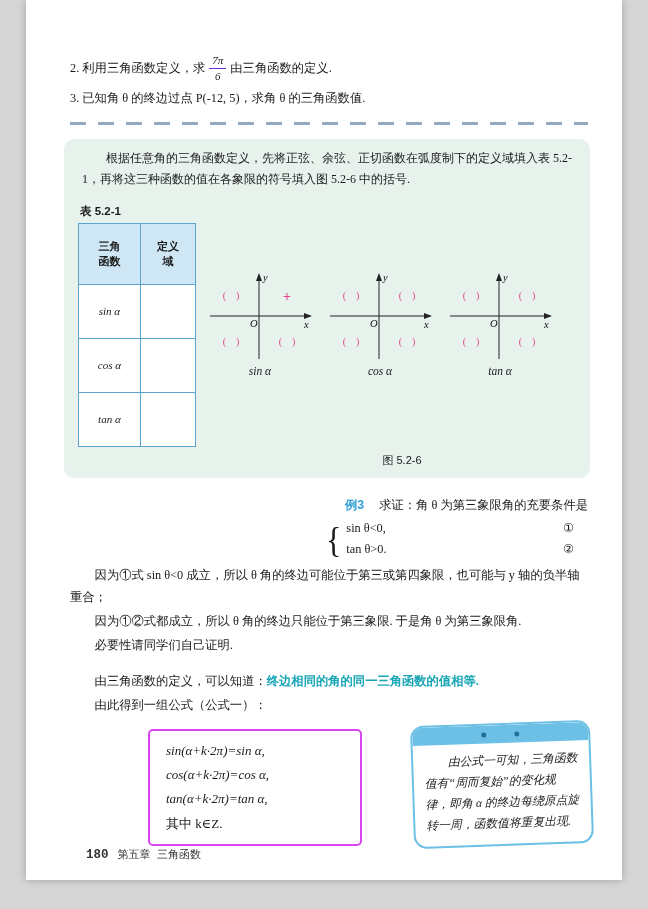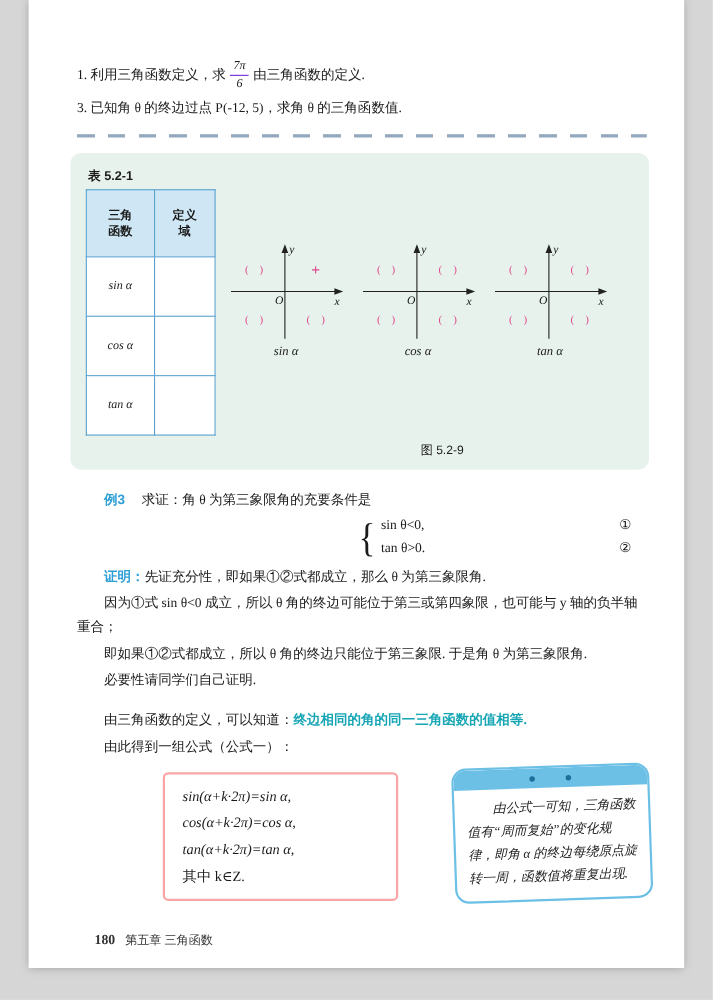--- a/index.html
+++ b/index.html
@@ -50,71 +50,72 @@
   .axis { stroke:#222; stroke-width:1; }
   .arrow { fill:#222; }
   .olabel, .vlabel { font-size:10.5px; font-style:italic; fill:#111; }
   .paren-t { font-size:10px; fill:#e0488e; }
   .plus-t { font-size:14px; font-weight:bold; fill:#e0488e; }
   .diagram-label { font-size:11.5px; font-style:italic; margin-top:1px; }
   .figure-caption { text-align:center; font-size:11px; padding:6px 0 10px 150px;
     font-family:"Liberation Sans",sans-serif; }
 
   
-  .example-line { margin-top:16px; text-indent:2em; line-height:1.8; }
+  .example-line { margin-top:16px; text-indent:2em; line-height:1.8;text-align:right; }
   .ex-label { color:#2e9fd6; font-weight:bold; margin-right:12px;
     font-family:"Liberation Sans",sans-serif; }
   .eq-system { display:flex; align-items:center; margin:2px 14px 4px 256px; }
   .brace { font-size:32px; font-weight:400; transform:scaleY(1.15); margin-right:5px; line-height:1; }
   .eq-lines { line-height:1.7; font-size:12.3px; }
   .eq-tags { margin-left:auto; line-height:1.7; font-size:12.3px; text-align:right; font-style:normal; }
 
   .proof-label { color:#2e9fd6; font-weight:bold; }
   .hl { color:#18a6b5; font-weight:bold; }
 
   
   .bottom-row { position:relative; margin-top:8px; height:168px; }
   .formula-box { position:absolute; left:78px; top:4px; width:182px;
-    border:2px solid #fca5a5; border-radius:5px; padding:8px 12px 8px 16px;
+    border:2px solid #d946ef; border-radius:5px; padding:8px 12px 8px 16px;
     font-size:13px; line-height:1.85; background:#fff; font-style:italic; }
   .formula-foot { font-style:normal; margin-top:1px; }
   .side-note { position:absolute; right:-4px; top:-2px; width:180px; transform:rotate(-2deg); }
   .side-note-card { border:2px solid #6cc0e6; border-radius:13px; background:#fff; overflow:hidden; }
   .side-note-header { height:18px; background:#6cc0e6; display:flex; align-items:center;
     justify-content:center; gap:28px; }
   .dot { width:5px; height:5px; border-radius:50%; background:#1f6f9c; }
   .side-note-text { padding:7px 11px 10px; font-size:11.8px; line-height:1.78;
     text-indent:2em; font-style:italic; color:#222; }
 
   .footer { position:absolute; left:60px; bottom:18px; font-size:11px; color:#333;
-    font-family:Liberation Serif, serif; display:flex; align-items:baseline; }
+    font-family:Liberation Mono, monospace; display:flex; align-items:baseline; }
   .footer .pagenum { font-weight:bold; font-size:12.5px; margin-right:9px; }
 </style>
 </head>
 <body>
 
 <div class="page">
   <div class="content">
 
     <div>
       <div class="ex-item with-frac">
-        <span>1. 利用三角函数定义，求</span>
+        <span>2. 利用三角函数定义，求</span>
         <span class="frac">
           <span class="num">7π</span>
           <span class="den">6</span>
         </span>
         <span>由三角函数的定义.</span>
       </div>
       <div class="ex-item">3. 已知角 θ 的终边过点 P(-12, 5)，求角 θ 的三角函数值.</div>
     </div>
 
     <div class="dashed-sep"></div>
 
 
     <div class="explore-box">
+      <div class="explore-body">根据任意角的三角函数定义，先将正弦、余弦、正切函数在弧度制下的定义域填入表 5.2-1，再将这三种函数的值在各象限的符号填入图 5.2-6 中的括号.</div>
 
       <div class="explore-row">
 
         <div class="table-block">
           <div class="table-caption">表 5.2-1</div>
           <table class="def-table">
             <tbody>
                 <tr>
               <th class="c1">三角函数</th>
               <th class="c2">定义域</th>
@@ -180,44 +181,41 @@
             <text class="vlabel" x="59" y="13">y</text>
             <text class="paren-t" x="27" y="31" text-anchor="middle">(&nbsp;&nbsp;&nbsp;&nbsp;)</text>
             <text class="paren-t" x="83" y="31" text-anchor="middle">(&nbsp;&nbsp;&nbsp;&nbsp;)</text>
             <text class="paren-t" x="27" y="77" text-anchor="middle">(&nbsp;&nbsp;&nbsp;&nbsp;)</text>
             <text class="paren-t" x="83" y="77" text-anchor="middle">(&nbsp;&nbsp;&nbsp;&nbsp;)</text>
           </svg>
           <div class="diagram-label">tan α</div>
         </div>
       </div>
 
-      <div class="figure-caption">图 5.2-9</div>
+      <div class="figure-caption">图 5.2-6</div>
     </div>
 
     <div class="example-line">
       <span class="ex-label">例3</span>
       <span>求证：角 θ 为第三象限角的充要条件是</span>
     </div>
     <div class="eq-system">
       <span class="brace">{</span>
       <div class="eq-lines">
         <div>sin θ&lt;0,</div>
         <div>tan θ&gt;0.</div>
       </div>
       <div class="eq-tags">
         <div>①</div>
         <div>②</div>
       </div>
     </div>
 
-    <p class="para">
-      <span class="proof-label">证明：</span><span>先证充分性，即如果①②式都成立，那么 θ 为第三象限角.</span>
-    </p>
     <p class="para">因为①式 sin θ&lt;0 成立，所以 θ 角的终边可能位于第三或第四象限，也可能与 y 轴的负半轴重合；</p>
-    <p class="para">即如果①②式都成立，所以 θ 角的终边只能位于第三象限. 于是角 θ 为第三象限角.</p>
+    <p class="para">因为①②式都成立，所以 θ 角的终边只能位于第三象限. 于是角 θ 为第三象限角.</p>
     <p class="para">必要性请同学们自己证明.</p>
 
     <p class="para" style="margin-top:14px">
       <span>由三角函数的定义，可以知道：</span><span class="hl">终边相同的角的同一三角函数的值相等.</span>
     </p>
     <p class="para">由此得到一组公式（公式一）：</p>
 
     <div class="bottom-row">
       <div class="formula-box">
         <div>sin(α+k·2π)=sin α,</div>

